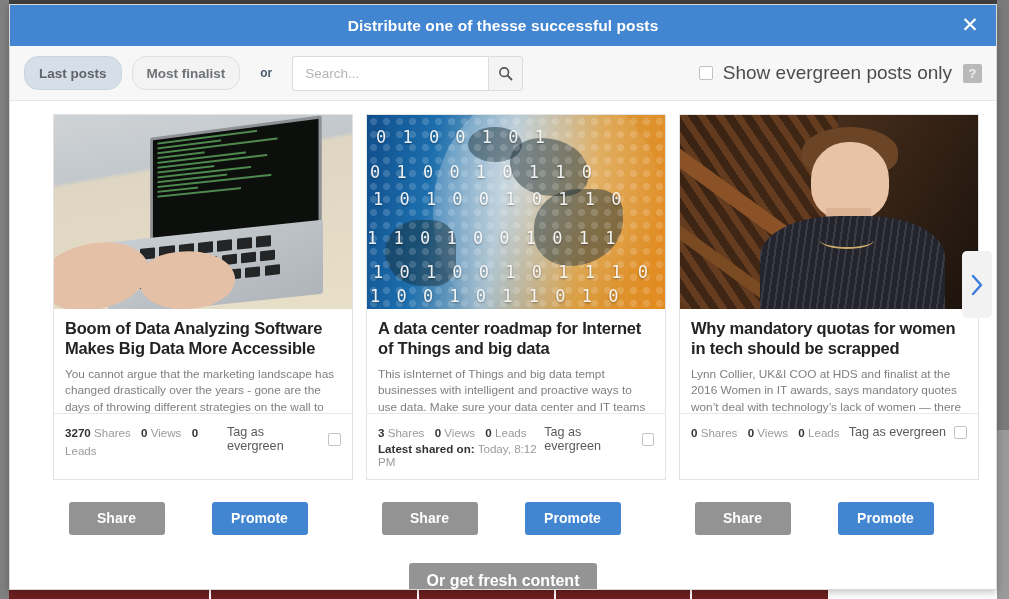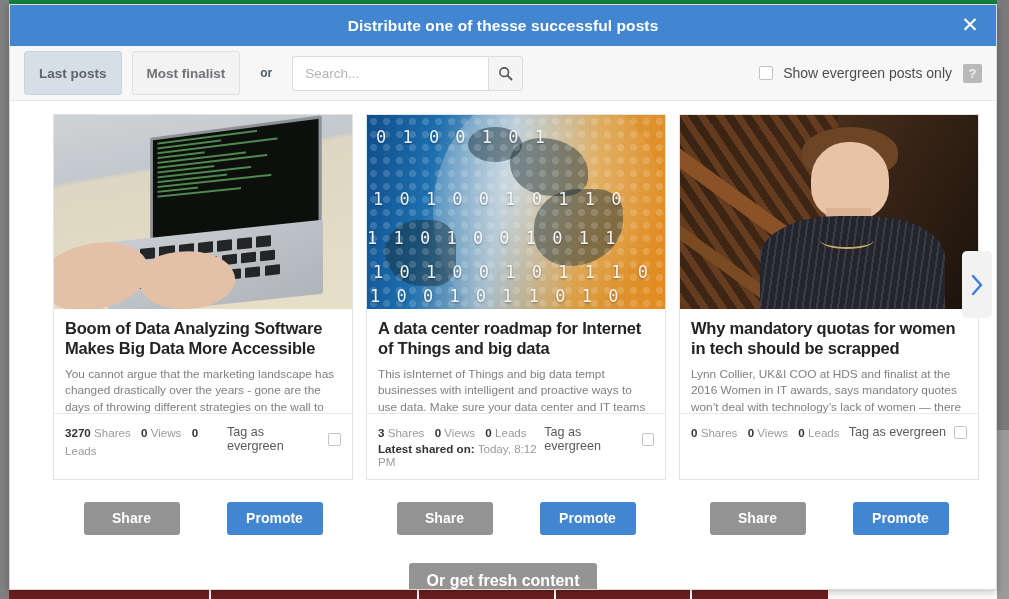--- a/index.html
+++ b/index.html
@@ -2,21 +2,21 @@
 <html><head>
 <meta charset="utf-8">
 <style>
   * { box-sizing: border-box; margin: 0; padding: 0; }
   html, body {
     width: 1009px; height: 599px;
     overflow: hidden;
     font-family: "Liberation Sans", sans-serif;
     background: #ffffff;
   }
-  #root { position: relative; width: 1009px; height: 599px; background: #15803d; }
+  #root { position: relative; width: 1009px; height: 599px; background: #404040; }
 
   
   .page-bg-left { position: absolute; left: 0; top: 0; width: 9px; height: 599px; background: #808080; }
   .page-bg-right { position: absolute; right: 0; top: 0; width: 12px; height: 599px; background: #9a9a9a; }
   .scroll-thumb { position: absolute; right: 0; top: 0; width: 12px; height: 430px; background: #7b7b7b; }
 
   .bottom-band { position: absolute; left: 9px; right: 12px; bottom: 0; height: 12px; background: #ffffff; }
   .band-row { position: absolute; left: 0; bottom: 0; width: 100%; height: 9px; display: flex; }
   .band-cell { height: 100%; background: #6d1f1f; margin-right: 2px; }
   .band-gap { background: transparent; }
@@ -41,21 +41,21 @@
     color: #ffffff; font-size: 21px; line-height: 1; cursor: pointer;
     font-family: "DejaVu Sans", sans-serif; font-weight: 300;
   }
 
   
   .toolbar {
     height: 55px; background: #f7f7f7; border-bottom: 1px solid #e6e6e6;
     display: flex; align-items: center; padding: 0 14px;
   }
   .tab-btn {
-    height: 44px; padding: 0 14px; border: 1px solid #e0e0e0; border-radius: 3px;
+    height: 34px; padding: 0 14px; border: 1px solid #e0e0e0; border-radius: 14px;
     font-size: 13.5px; font-weight: bold; color: #6f7276;
     display: flex; align-items: center; cursor: pointer; background: #f3f3f3;
   }
   .tab-btn.active { background: #d6dfe8; border-color: #cbd5de; color: #60646a; }
   .tab-gap { width: 10px; }
   .or-text { font-size: 12px; color: #4a5d70; margin: 0 20px; font-weight: bold; }
   .search-wrap { display: flex; height: 35px; }
   .search-input {
     width: 196px; height: 35px; border: 1px solid #dcdcdc; border-right: none;
     border-radius: 3px 0 0 3px; padding: 1px 12px; font-size: 13.5px;
@@ -66,21 +66,21 @@
   .search-btn {
     width: 35px; height: 35px; border: 1px solid #dcdcdc; border-radius: 0 3px 3px 0;
     background: #f4f4f4; display: flex; align-items: center; justify-content: center;
     cursor: pointer;
   }
   .toolbar-right { margin-left: auto; display: flex; align-items: center; }
   .evergreen-cb {
     width: 14px; height: 14px; border: 1px solid #c2c2c2; background: #fff;
     border-radius: 2px; margin-right: 10px; cursor: pointer;
   }
-  .evergreen-label { font-size: 14px; color: #4c4c4c; }
+  .evergreen-label { font-size: 19px; color: #4c4c4c; }
   .help-badge {
     width: 19px; height: 19px; background: #b9b9b9; color: #f0f0f0;
     font-size: 13px; font-weight: bold; border-radius: 2px; margin-left: 11px;
     display: flex; align-items: center; justify-content: center; cursor: pointer;
   }
 
   
   .cards-area { position: relative; padding: 13px 0 0 0; height: 489px; background: #fff; }
   .cards-row { display: flex; padding-left: 43px; gap: 13px; }
   .card { width: 300px; background: #fff; border: 1px solid #e3e3e3; }
@@ -109,21 +109,21 @@
 
   
   .next-arrow {
     position: absolute; right: 4px; top: 150px; width: 30px; height: 67px;
     background: #f2f2f2; border-radius: 5px;
     display: flex; align-items: center; justify-content: center; cursor: pointer;
   }
   .next-arrow svg { display: block; }
 
   
-  .actions-row { display: flex; padding-left: 43px; gap: 13px; margin-top: 22px; }
+  .actions-row { display: flex; padding-left: 28px; gap: 13px; margin-top: 22px; }
   .actions-group { width: 300px; display: flex; justify-content: center; gap: 47px; }
   .btn {
     width: 96px; height: 33px; border: none; border-radius: 3px;
     font-size: 14px; font-weight: bold; color: #fff; cursor: pointer;
     font-family: "Liberation Sans", sans-serif;
     display: flex; align-items: center; justify-content: center;
   }
   .btn-share { background: #939393; }
   .btn-promote { background: #4285d0; }
 
@@ -331,20 +331,21 @@
 
         <div class="card">
           <div class="card-img img-binary">
             <div class="globe"></div>
             <div class="landmass" style="left:48%;top:12%;width:26%;height:30%;border-radius:40% 60% 30% 55%"></div>
             <div class="landmass" style="left:56%;top:38%;width:30%;height:40%;border-radius:50% 30% 60% 40%"></div>
             <div class="landmass" style="left:6%;top:54%;width:24%;height:34%;border-radius:55% 40% 35% 60%"></div>
             <div class="landmass" style="left:34%;top:6%;width:18%;height:18%;border-radius:50%"></div>
             <div class="bin-dots"></div>
             <div class="bin-text" style="left:3%;top:6%">0 1 0 0 1 0 1</div>
+            <div class="bin-text" style="left:1%;top:24%">0 1 0 0 1 0 1 1 0</div>
             <div class="bin-text" style="left:2%;top:38%">1 0 1 0 0 1 0 1 1 0</div>
             <div class="bin-text" style="left:0%;top:58%">1 1 0 1 0 0 1 0 1 1</div>
             <div class="bin-text" style="left:2%;top:76%">1 0 1 0 0 1 0 1 1 1 0</div>
             <div class="bin-text" style="left:1%;top:88%">1 0 0 1 0 1 1 0 1 0</div>
           </div>
           <div class="card-body">
             <div class="card-title">A data center roadmap for Internet of Things and big data</div>
             <div class="card-desc">This isInternet of Things and big data tempt businesses with intelligent and proactive ways to use data. Make sure your data center and IT teams are prepared.</div>
 
           </div>

